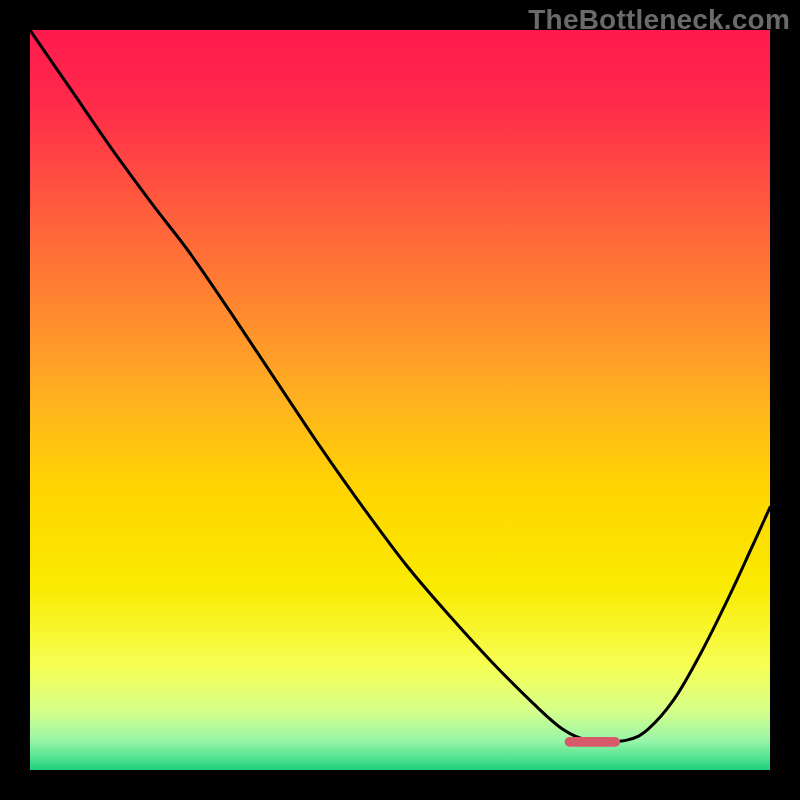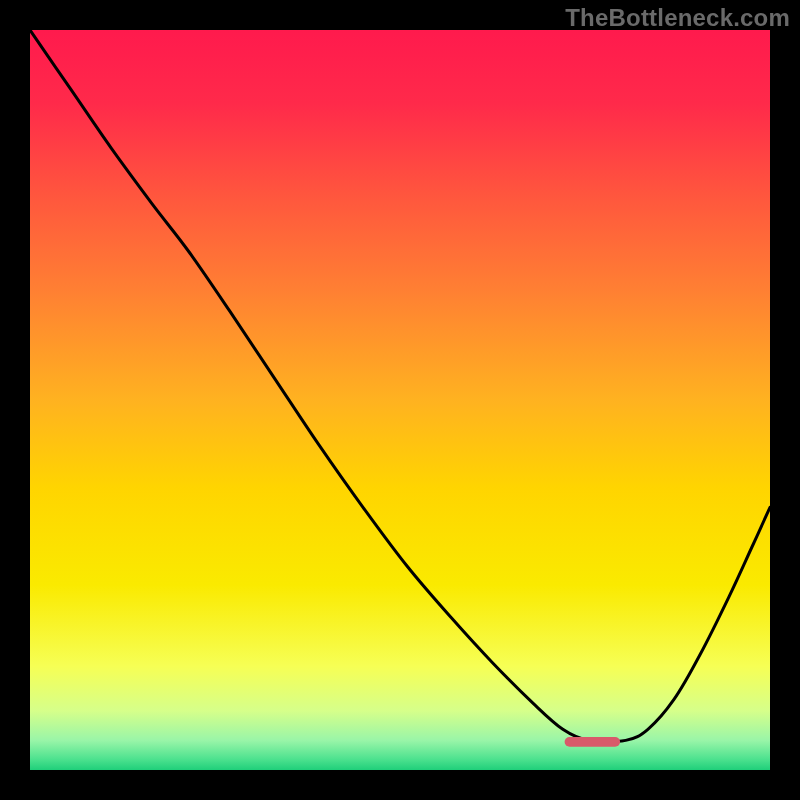--- a/index.html
+++ b/index.html
@@ -13,21 +13,21 @@
   .stage {
     position: relative;
     width: 800px;
     height: 800px;
   }
   .watermark {
     position: absolute;
     top: 4px;
     right: 10px;
     color: #6a6a6a;
-    font-size: 24px;
+    font-size: 28px;
     font-weight: 600;
     letter-spacing: 0.2px;
     z-index: 10;
   }
   .plot {
     position: absolute;
     left: 30px;
     top: 30px;
     width: 740px;
     height: 740px;

